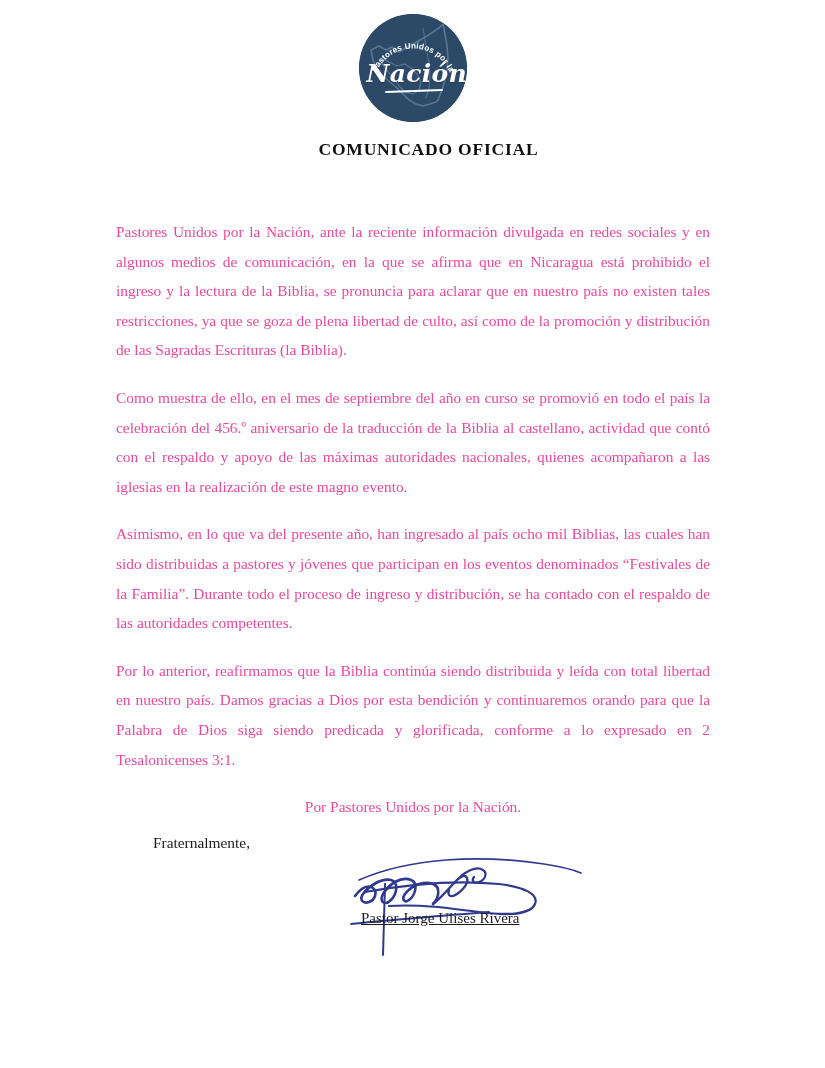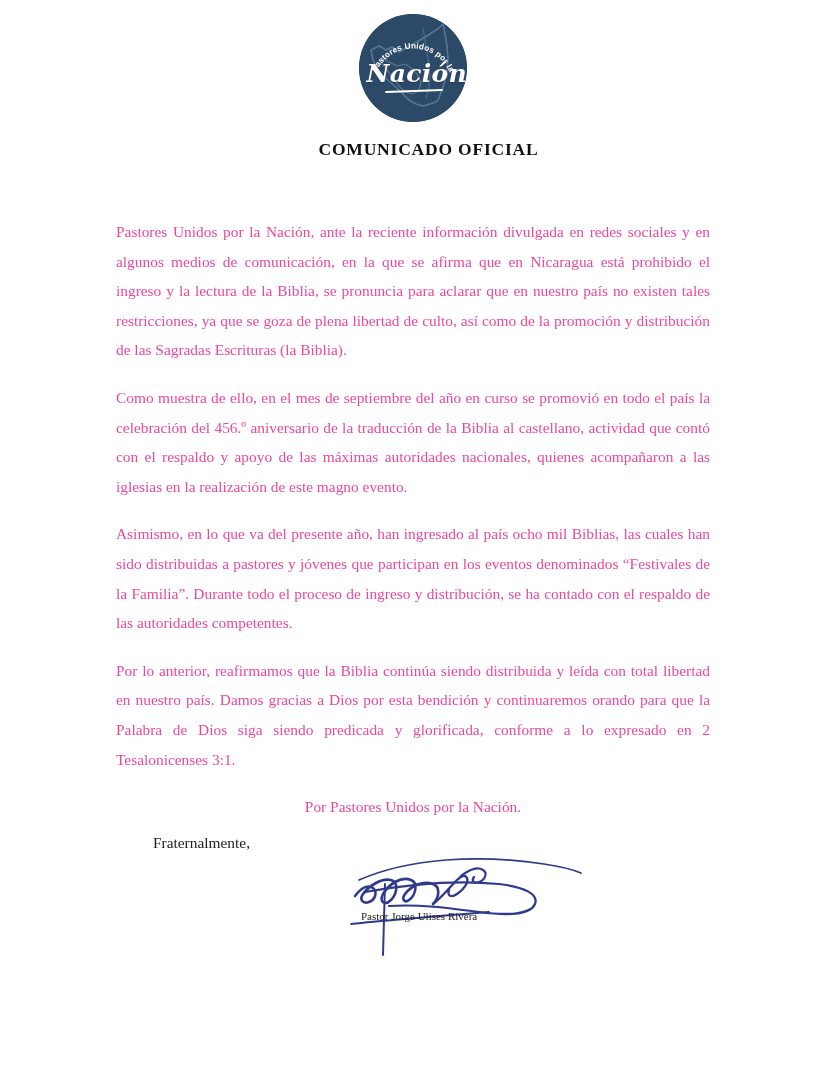--- a/index.html
+++ b/index.html
@@ -141,23 +141,24 @@
   .signature-holder svg {
     display: block;
     width: 260px;
     height: 105px;
     overflow: visible;
   }
   .signer-name {
     position: absolute;
     left: 208px;
     top: 82px;
-    font-size: 11px;
+    font-size: 15px;
     color: #1d1d1d;
     white-space: nowrap;
+    text-decoration: underline;
   }
 </style>
 </head>
 <body>
 
 <div class="page">
 
   <div class="logo-wrap">
     <div class="logo">
       <svg viewBox="0 0 108 108" xmlns="http://www.w3.org/2000/svg" aria-hidden="true">

